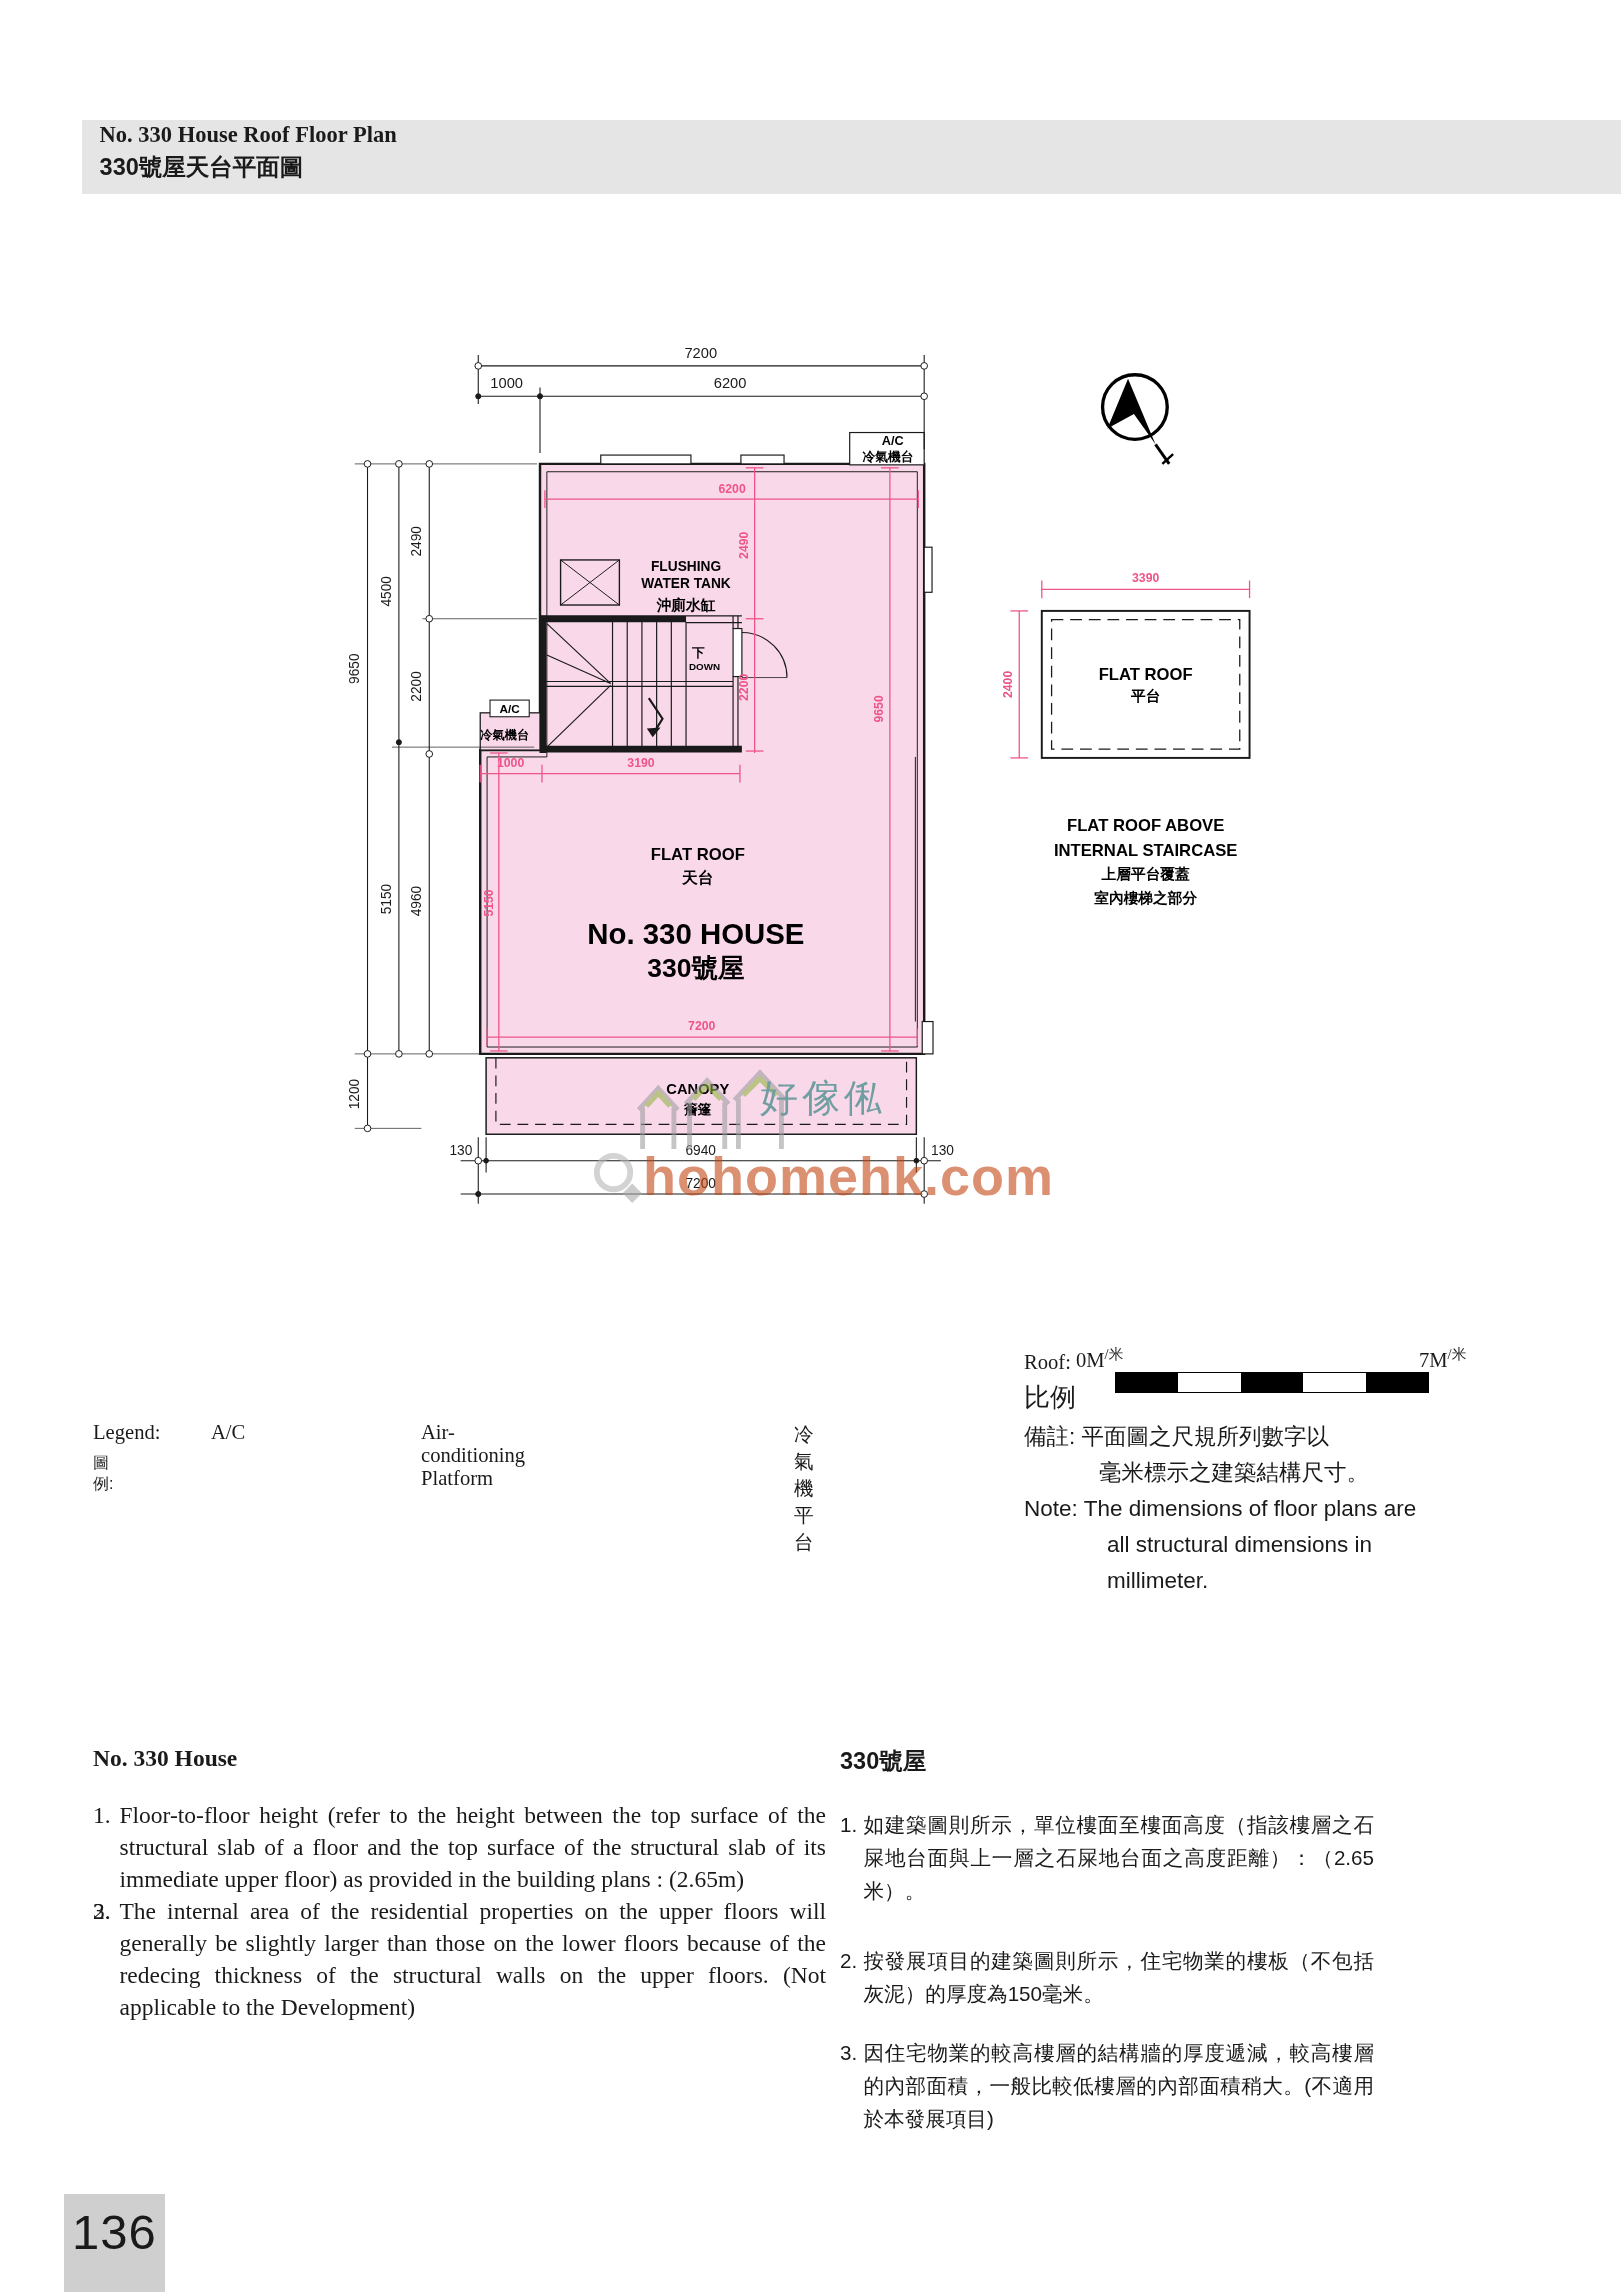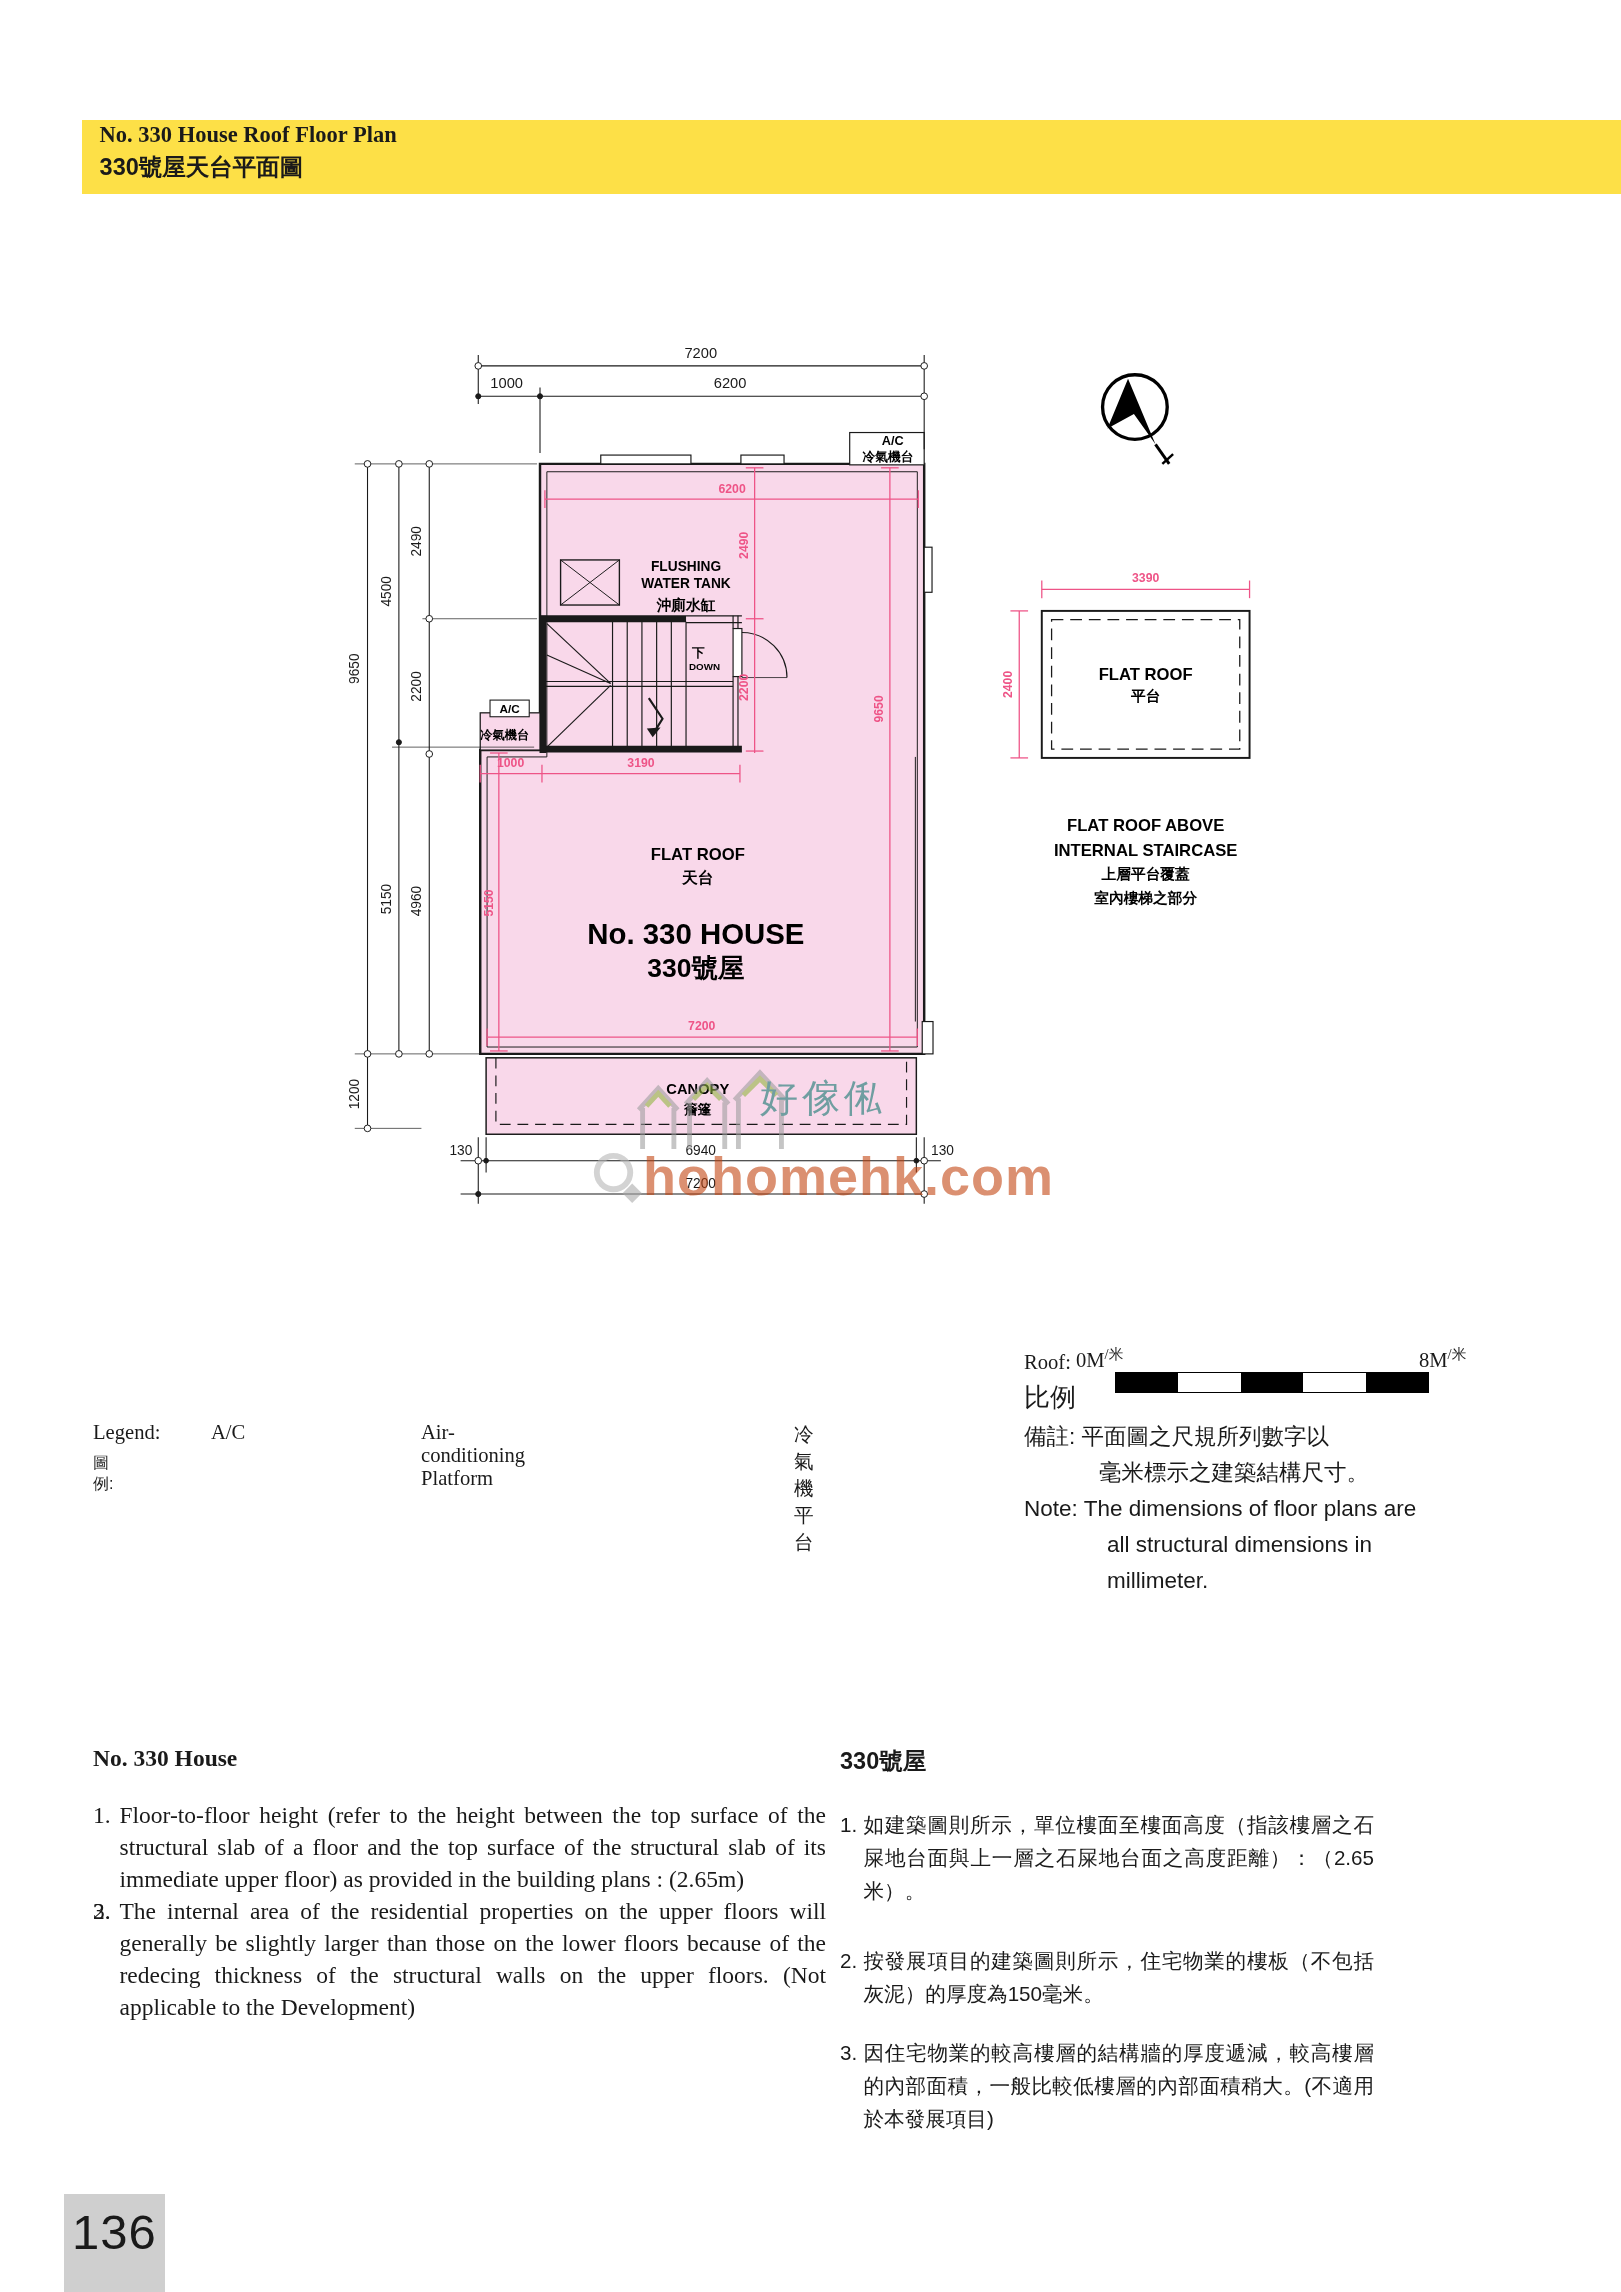--- a/index.html
+++ b/index.html
@@ -1,20 +1,20 @@
 <!DOCTYPE html>
 <html><head>
 <meta charset="utf-8">
 <style>
   html,body{margin:0;padding:0;background:#fff;}
   #page{position:relative;width:1621px;height:2293px;background:#fff;overflow:hidden;
         font-family:"Liberation Sans",sans-serif;color:#1a1a1a;}
   .abs{position:absolute;}
   
-  #band{left:82px;top:120px;width:1539px;height:74px;background:#fde047;}
+  #band{left:82px;top:120px;width:1539px;height:74px;background:#e5e5e5;}
   #band .t1{position:absolute;left:17.6px;top:2px;font:bold 22.5px "Liberation Serif",serif;}
   #band .t2{position:absolute;left:17.6px;top:31px;font:bold 23.5px "Liberation Sans",sans-serif;}
   
   #plansvg{left:0;top:0;z-index:1;}
   text{font-family:"Liberation Sans",sans-serif;}
   .dimp{fill:#ee5487;font-size:12.5px;font-weight:bold;}
   .dimb{fill:#1a1a1a;font-size:14px;}
   .dimb2{fill:#1a1a1a;font-size:15px;}
   .lblb{fill:#000;font-weight:bold;}
   .mid{text-anchor:middle;}
@@ -276,21 +276,21 @@
     <span class="ser" style="position:absolute;left:0;top:5.9px;font-size:20.6px">Roof:</span>
     <span style="position:absolute;left:0;top:35px;font-size:26px">比例</span>
     <span class="ser" style="position:absolute;left:52px;top:0;font-size:20.6px"><span>0M</span><sup style="font-size:14.7px">/米</sup></span>
     <div id="scalebar">
       <div class="sb-b"></div>
         <div class="sb-w"></div>
       <div class="sb-b"></div>
         <div class="sb-w"></div>
       <div class="sb-b"></div>
     </div>
-    <span class="ser" style="position:absolute;left:395px;top:0;font-size:20.6px"><span>8M</span><sup style="font-size:14.7px">/米</sup></span>
+    <span class="ser" style="position:absolute;left:395px;top:0;font-size:20.6px"><span>7M</span><sup style="font-size:14.7px">/米</sup></span>
   </div>
 
   <div class="abs" id="legend">
     <span style="position:absolute;left:0;top:0">Legend:</span>
     <span style="position:absolute;left:0;top:32px;font-family:'Liberation Sans',sans-serif;font-size:16px">圖例:</span>
     <span style="position:absolute;left:118px;top:0">A/C</span>
     <span style="position:absolute;left:328px;top:0">Air-conditioning Platform</span>
     <span style="position:absolute;left:701px;top:0;font-family:'Liberation Sans',sans-serif;font-size:19.6px">冷氣機平台</span>
   </div>
 

